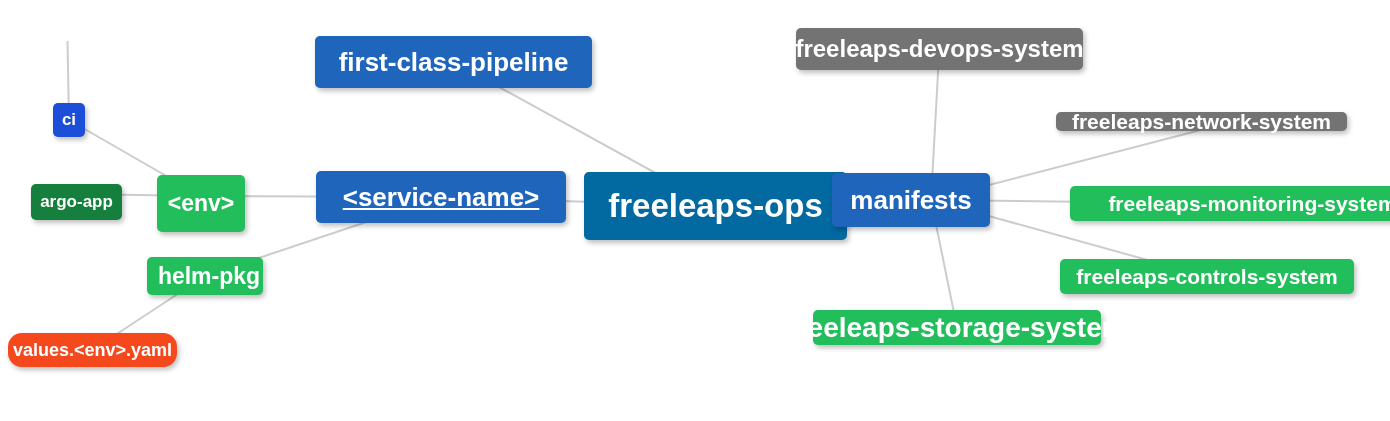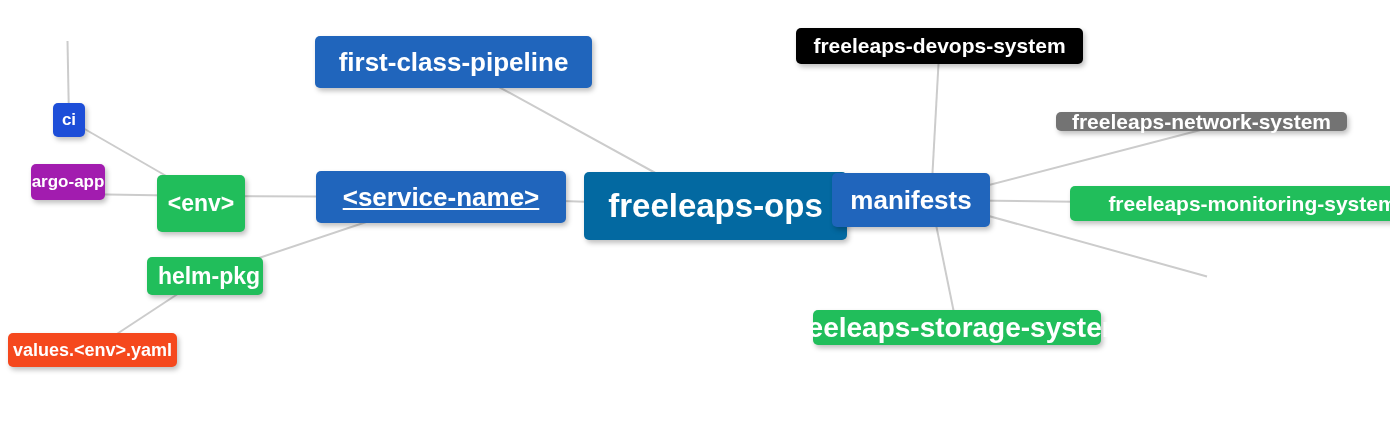--- a/index.html
+++ b/index.html
@@ -60,25 +60,26 @@
       <line x1="441" y1="197" x2="715.5" y2="206" stroke="#CCCCCC"></line>
       <line x1="715.5" y1="206" x2="931" y2="200" stroke="#CCCCCC"></line>
       <line x1="931" y1="200" x2="939.5" y2="45.5" stroke="#CCCCCC"></line>
       <line x1="931" y1="200" x2="1202.5" y2="129.5" stroke="#CCCCCC"></line>
       <line x1="931" y1="200" x2="1212.5" y2="203.5" stroke="#CCCCCC"></line>
       <line x1="931" y1="200" x2="1207" y2="276.5" stroke="#CCCCCC"></line>
       <line x1="931" y1="200" x2="957" y2="327.5" stroke="#CCCCCC"></line>
     </svg>
 
     <div class="node" style="left: 53px; top: 103px; width: 32px; height: 34px; font-size: 17px; background: #1d4ed8;">ci</div>
-    <div class="node" style="left: 31px; top: 164px; width: 74px; height: 36px; font-size: 17px; background: #a21caf;">argo-app</div>
+    <div class="node" style="left: 31px; top: 184px; width: 91px; height: 36px; font-size: 17px; background: #15803d;">argo-app</div>
     <div class="node" style="left: 157px; top: 175px; width: 88px; height: 57px; font-size: 23px; background: rgb(33, 190, 91);">&lt;env&gt;</div>
     <div class="node" style="left: 147px; top: 257px; width: 116px; height: 38px; font-size: 23px; background: rgb(33, 190, 91); padding-left: 8px;">helm-pkg</div>
-    <div class="node" style="left: 8px; top: 333px; width: 169px; height: 34px; font-size: 18px; background: rgb(245, 72, 29);">values.&lt;env&gt;.yaml</div>
+    <div class="node" style="left: 8px; top: 333px; width: 169px; height: 34px; font-size: 18px; background: rgb(245, 72, 29); border-radius: 14px;">values.&lt;env&gt;.yaml</div>
     <div class="node" style="left: 315px; top: 36px; width: 277px; height: 52px; font-size: 26px; background: rgb(32, 101, 188);">first-class-pipeline</div>
     <div class="node" style="left: 316px; top: 171px; width: 250px; height: 52px; font-size: 26px; background: rgb(32, 101, 188); text-decoration: underline;">&lt;service-name&gt;</div>
     <div class="node" style="left: 584px; top: 172px; width: 263px; height: 68px; font-size: 33px; background: #0369a1;">freeleaps-ops</div>
     <div class="node" style="left: 832px; top: 173px; width: 158px; height: 54px; font-size: 26px; background: rgb(32, 101, 188);">manifests</div>
-    <div class="node" style="left: 796px; top: 28px; width: 287px; height: 36px; font-size: 21px; background: #000000;">freeleaps-devops-system</div>
+    <div class="node" style="left: 796px; top: 28px; width: 287px; height: 42px; font-size: 24px; background: #737373;">freeleaps-devops-system</div>
     <div class="node" style="left: 1056px; top: 112px; width: 291px; height: 19px; font-size: 21px; background: #737373;">freeleaps-network-system</div>
     <div class="node" style="left: 1048px; top: 186px; width: 365px; height: 35px; font-size: 21px; background: rgb(33, 190, 91); margin-left: 22px;">freeleaps-monitoring-system</div>
+    <div class="node" style="left: 1060px; top: 259px; width: 294px; height: 35px; font-size: 21px; background: rgb(33, 190, 91);">freeleaps-controls-system</div>
     <div class="node" style="left: 813px; top: 310px; width: 288px; height: 35px; font-size: 28px; background: rgb(33, 190, 91);">freeleaps-storage-system</div>
   </div>
 
 </body></html>

